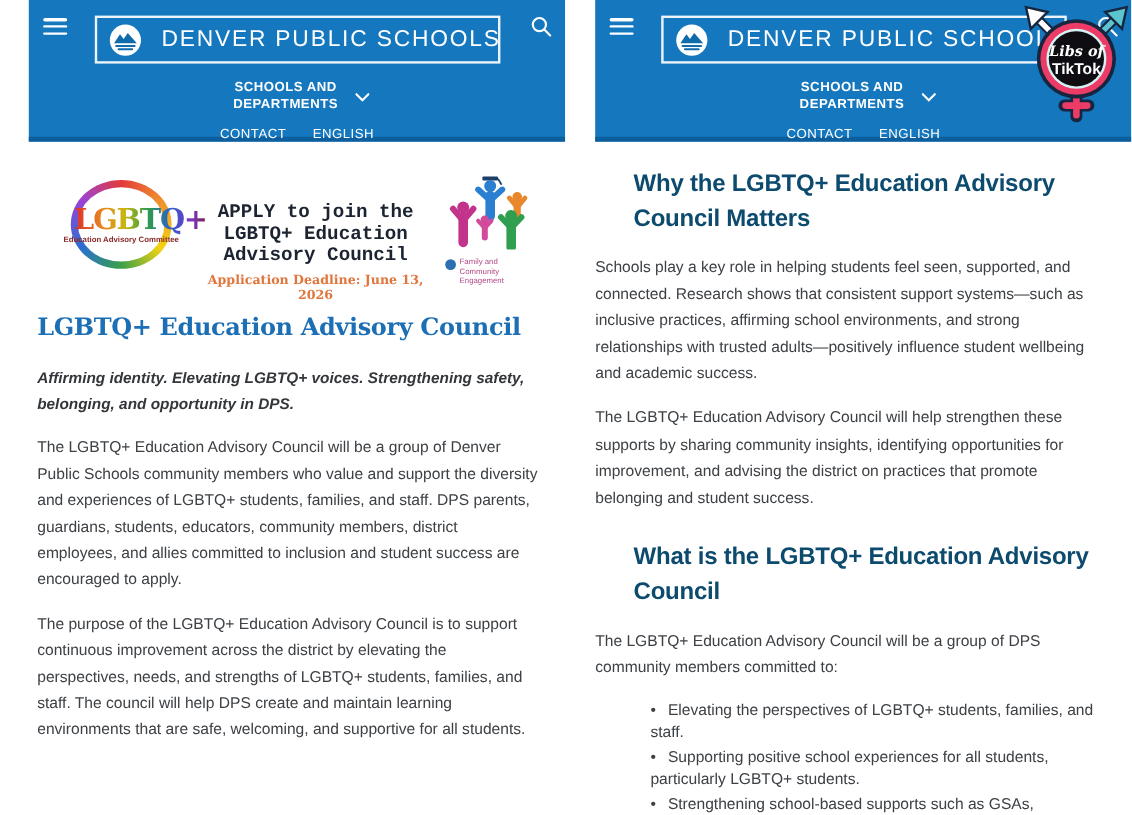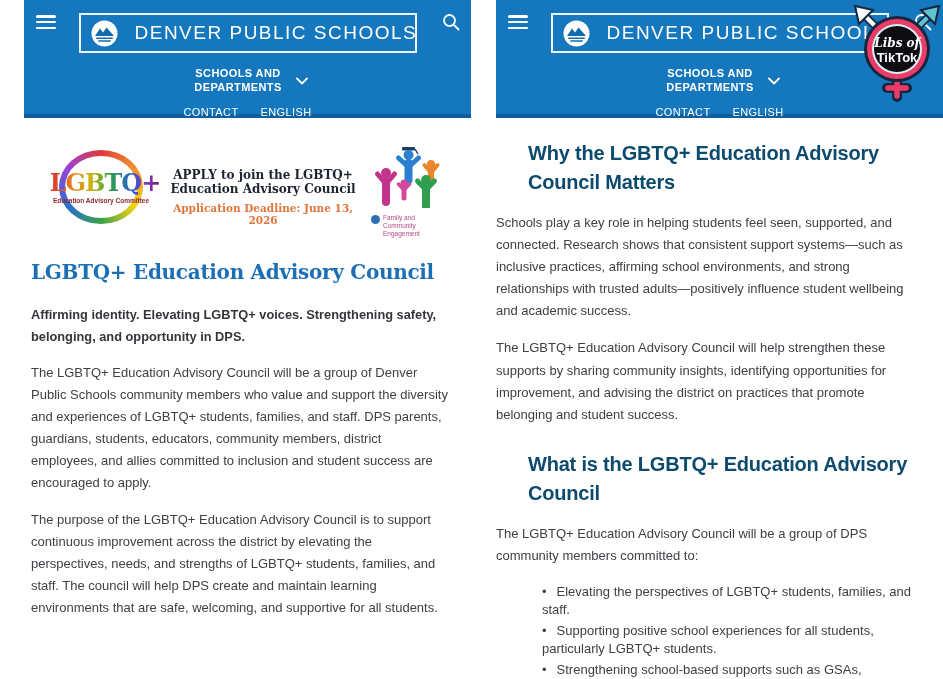--- a/index.html
+++ b/index.html
@@ -23,39 +23,39 @@
   .nav-row { margin-top:11px; display:flex; justify-content:center; gap:22px; color:#fff; font-size:11px; font-weight:normal; letter-spacing:.4px; }
   .nav-row span { cursor:pointer; }
 
   
   .content-l { padding:26px 26px 0 31px; }
   .banner { display:flex; align-items:flex-start; width:404px; margin:2px 0 18px 14px; height:96px; }
   .lgbtq-logo { position:relative; width:112px; height:80px; flex:0 0 auto; margin-top:4px; }
   .lgbtq-ring { position:absolute; left:14px; top:0; width:84px; height:74px; border-radius:50%;
      background:conic-gradient(#e23a3a,#f1902d,#f4d313,#3aa04a,#2a6fd0,#9a42d8,#e23a3a); }
   .lgbtq-ring::after { content:""; position:absolute; inset:6px; border-radius:50%; background:#fff; }
-  .lgbtq-title { position:absolute; left:4px; top:18px; width:112px; text-align:center; z-index:2;
+  .lgbtq-title { position:absolute; left:16px; top:18px; width:112px; text-align:center; z-index:2;
      font-family:"DejaVu Serif", serif; font-weight:bold; font-size:24px; letter-spacing:-1px; color:#cc3344; }
   @supports (-webkit-background-clip: text) {
     .lgbtq-title { background:linear-gradient(90deg,#d92b2b 0%,#e8881f 22%,#c9b50e 38%,#2f9e47 55%,#2a62c9 72%,#7c35c4 88%,#7a1f3f 100%);
       -webkit-background-clip:text; background-clip:text; color:transparent; }
   }
   .lgbtq-sub { position:absolute; left:0; top:47px; width:112px; text-align:center; z-index:2;
      font-size:6.5px; font-weight:bold; color:#8a2a2a; }
   .apply-text { flex:1 1 auto; text-align:center; padding-top:22px; font-family:"DejaVu Serif", serif; }
-  .apply-1 { font-size:12px; font-weight:bold; color:#1b2430; }
+  .apply-1 { font-size:16px; font-weight:bold; color:#1b2430;font-family:Liberation Mono, monospace; }
   .apply-2 { margin-top:6px; font-size:10.5px; font-weight:bold; color:#e0763c; }
   .face-logo { flex:0 0 auto; width:80px; text-align:center; }
   .face-label { display:flex; align-items:flex-start; gap:3px; margin:2px 0 0 2px; text-align:left; }
   .face-label .mini-dot { width:9px; height:9px; border-radius:50%; background:#2b6fb0; flex:0 0 auto; margin-top:1px; }
   .face-label .txt { font-size:6.5px; line-height:1.25; color:#b34a86; width:62px; }
 
   .notice { font-style:italic; font-size:13px; line-height:1.62; width:420px; margin-bottom:22px; }
   .h1-left { font-family:"DejaVu Serif", serif; font-weight:bold; color:#1d6fb5; font-size:20px; letter-spacing:-.3px; margin-bottom:20px; }
-  .subhead { font-size:12.8px; font-weight:bold; line-height:1.7; width:420px; margin-bottom:14px; color:#33363a; }
+  .subhead { font-size:12.8px; font-weight:bold; line-height:1.7; width:420px; margin-bottom:14px; color:#33363a;font-style:italic; }
   .para { font-size:13px; line-height:1.7; width:420px; margin-bottom:15px; }
 
   
   .content-r { padding:21px 21px 0 24px; }
   .h2-right { color:#0c4a6e; font-size:20px; font-weight:bold; letter-spacing:-.2px; line-height:1.45; width:424px; margin-bottom:15px;margin-left:32px; }
   .h2-right.second { margin-top:24px; }
   .para-r { font-size:13px; line-height:1.7; width:424px; margin-bottom:15px; }
   .bullets { list-style:none; margin:16px 0 0 46px; width:372px; }
   .bullets li { font-size:13px; line-height:1.42; margin-bottom:2px; }
   .bullets .dot { display:inline-block; margin-right:10px; }

